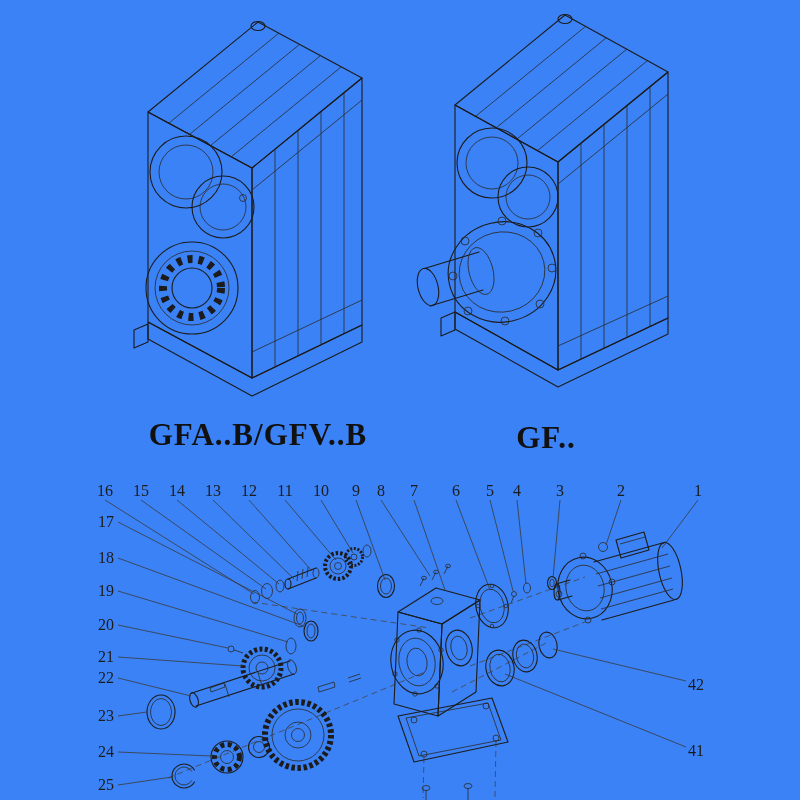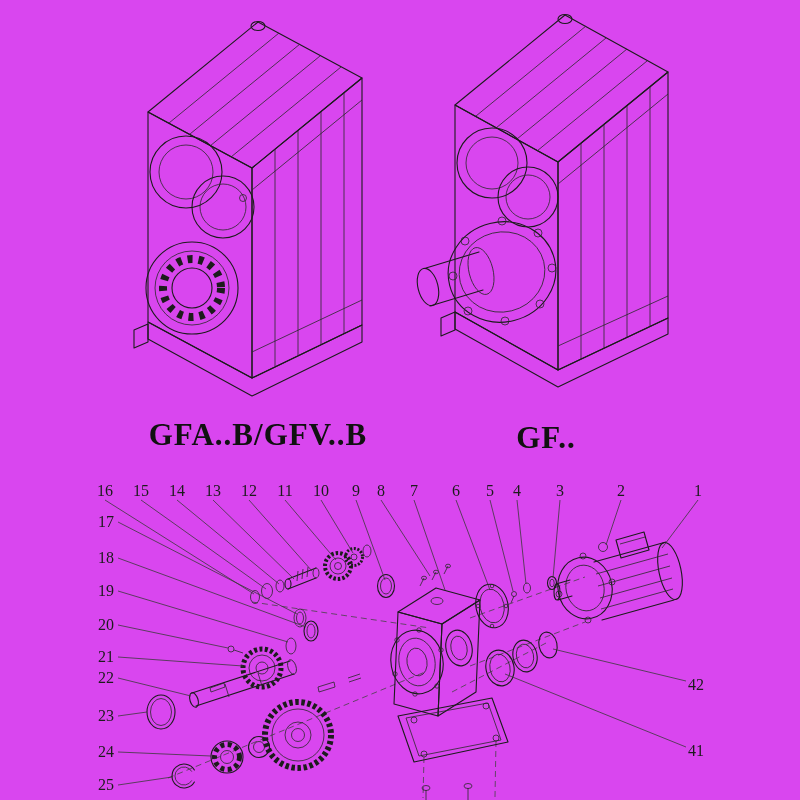--- a/index.html
+++ b/index.html
@@ -1,16 +1,16 @@
 <!DOCTYPE html>
 <html><head>
 <meta charset="utf-8">
 <style>
   html,body{margin:0;padding:0;background:#ffffff;}
-  .canvas{position:relative;width:800px;height:800px;background:#d946ef;overflow:hidden;
+  .canvas{position:relative;width:800px;height:800px;background:#3b82f6;overflow:hidden;
           font-family:"Liberation Serif",serif;}
   svg{position:absolute;left:0;top:0;}
   .ln{stroke:#1c1c1c;stroke-width:1.1;fill:none;stroke-linejoin:round;stroke-linecap:round;}
   .thin{stroke:#2a2a2a;stroke-width:0.8;fill:none;}
   .leader{stroke:#3a3a3a;stroke-width:0.8;fill:none;}
   .dash{stroke:#444;stroke-width:0.8;fill:none;stroke-dasharray:6 4;}
   .teeth{fill:none;stroke:#1c1c1c;}
   .caption{font:bold 31px "Liberation Serif",serif;fill:#111;letter-spacing:1px;}
   .part-num{font:16px "Liberation Serif",serif;fill:#1c1c1c;}
 </style>

